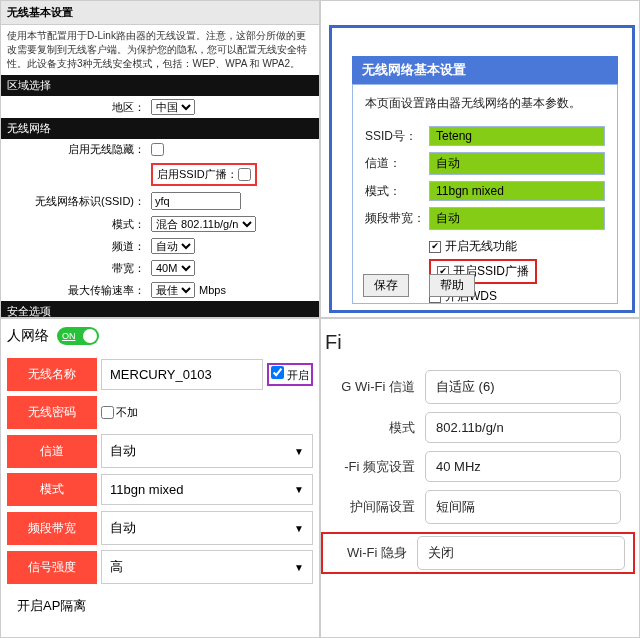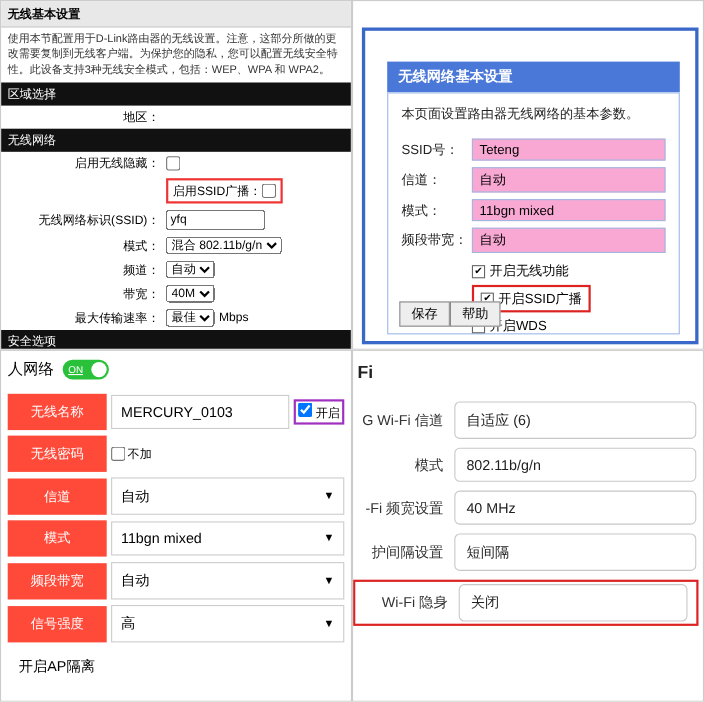--- a/index.html
+++ b/index.html
@@ -20,59 +20,62 @@
   .red-box { border: 2px solid #e33; padding: 2px 4px; display: inline-flex; align-items: center; }
 
   
   .paneB { background: #fff; }
   .pb-outer { position: absolute; left: 8px; top: 8px; right: 4px; bottom: 4px; border: 3px solid #3a68c8; background: #fff; margin-top: 16px; }
   .pb-titlebar { position: absolute; left: 20px; top: 28px; right: 14px; background: #4a78d8; color: #fff; padding: 5px 10px; font-size: 13px; font-weight: bold; }
   .pb-body { position: absolute; left: 20px; top: 56px; right: 14px; bottom: 6px; border: 1px solid #9bb8e8; background: #fff; padding: 10px 12px; }
   .pb-desc { font-size: 12px; color: #222; margin-bottom: 14px; }
   .pb-row { display: flex; align-items: center; margin: 6px 0; font-size: 12px; }
   .pb-row label { width: 64px; text-align: left; color: #222; }
-  .pb-row .val { flex: 1; border: 1px solid #a0b8e0; padding: 2px 6px; background: #f9a8d4; min-height: 18px; }
+  .pb-row .val { flex: 1; border: 1px solid #a0b8e0; padding: 2px 6px; background: #84cc16; min-height: 18px; }
   .pb-check { margin-left: 64px; font-size: 12px; padding: 2px 0; display: flex; align-items: center; gap: 4px; }
   .pb-checkbox { width:12px; height:12px; border:1px solid #666; display:inline-flex; align-items:center; justify-content:center; font-size:9px; line-height:1; }
   .pb-red { border: 2px solid #d22; padding: 2px 6px; display: inline-flex; align-items: center; gap: 4px; }
-  .pb-btns { position: absolute; left: 10px; bottom: 6px; display: flex; gap: 0; }
+  .pb-btns { position: absolute; left: 10px; bottom: 6px; display: flex; gap: 20px; }
   .pb-btn { border: 1px solid #888; background: #eee; padding: 2px 10px; font-size: 12px; }
 
   
   .paneC { font-size: 13px; }
   .pc-header { display: flex; align-items: center; gap: 8px; padding: 8px 6px; font-size: 14px; }
   .pc-toggle { width: 42px; height: 18px; background: #2ac13a; border-radius: 9px; position: relative; color: #fff; font-size: 9px; display: flex; align-items: center; padding-left: 5px; text-decoration: underline; }
   .pc-toggle::after { content: ""; position: absolute; right: 2px; top: 2px; width: 14px; height: 14px; background: #fff; border-radius: 50%; }
   .pc-row { display: flex; align-items: center; margin: 5px 6px; gap: 4px; }
   .pc-label { width: 90px; background: #ff4a3a; color: #fff; padding: 8px 6px; text-align: center; font-size: 12px; }
   .pc-input { flex: 1; border: 1px solid #ccc; padding: 7px 8px; background: #fff; display: flex; align-items: center; justify-content: space-between; }
   .pc-input .dd { font-size: 10px; }
   .pc-side { font-size: 11px; display: flex; align-items: center; gap: 2px; }
   .pc-purple { border: 2px solid #a030c0; padding: 1px 2px; }
   .pc-footer { padding: 8px 16px; font-size: 13px; }
 
   
   .paneD { font-size: 14px; color: #222; padding-left: 0; }
-  .pd-title { font-size: 16px; font-weight: 700; padding: 12px 16px 8px 4px; }
-  .pd-row { display: flex; align-items: center; margin: 8px 0; }
+  .pd-title { font-size: 20px; font-weight: 400; padding: 12px 16px 8px 4px; }
+  .pd-row { display: flex; align-items: center; margin: 8px 12px; }
   .pd-row label { width: 92px; text-align: right; padding-right: 10px; color: #333; font-size: 13px; white-space: nowrap; }
   .pd-row .val { flex: 1; border: 1px solid #c8c8c8; border-radius: 5px; padding: 7px 10px; font-size: 13px; margin-right: 6px; }
   .pd-red { border: 2px solid #d22; padding: 2px; margin-right: 4px; display: flex; }
 </style>
 </head>
 <body>
 
 <div class="grid">
 
   <div class="pane paneA">
     <div class="pa-title">无线基本设置</div>
     <div class="pa-desc">使用本节配置用于D-Link路由器的无线设置。注意，这部分所做的更改需要复制到无线客户端。为保护您的隐私，您可以配置无线安全特性。此设备支持3种无线安全模式，包括：WEP、WPA 和 WPA2。</div>
     <div class="pa-bar">区域选择</div>
     <div class="pa-row">
       <label>地区：</label>
+      <div class="ctl">
+          <select><option>中国</option></select>
+        </div>
     </div>
     <div class="pa-bar">无线网络</div>
     <div class="pa-row">
       <label>启用无线隐藏：</label>
       <div class="ctl">
           <input type="checkbox" style="">
         </div>
     </div>
     <div class="pa-row">
       <label></label>

